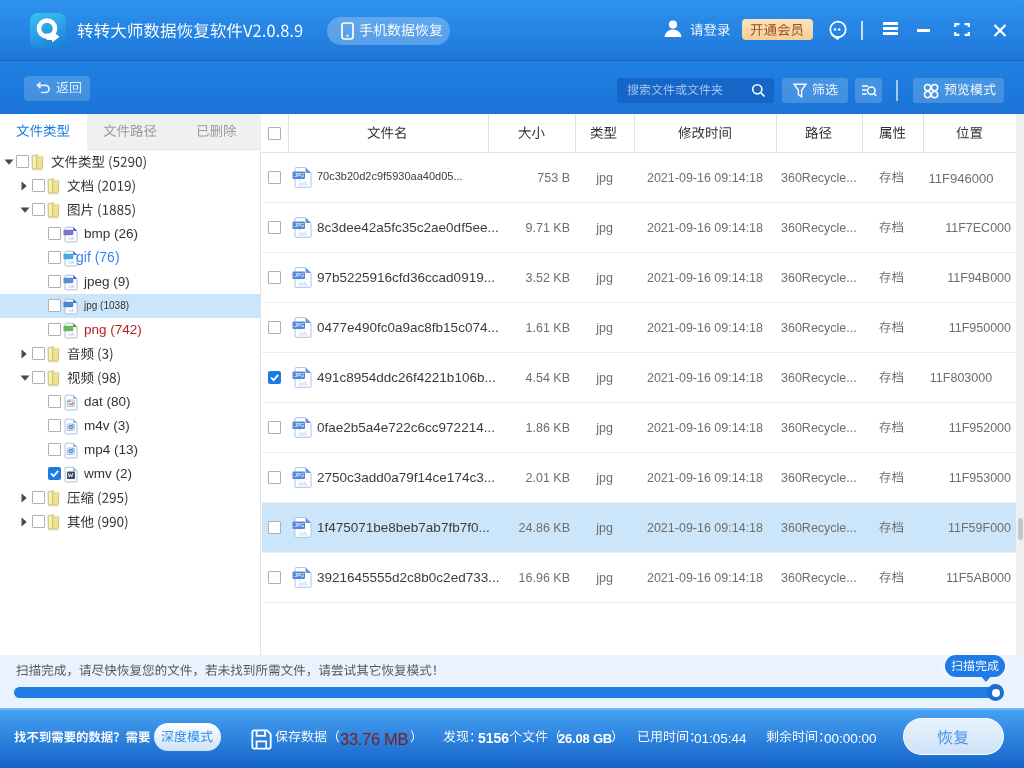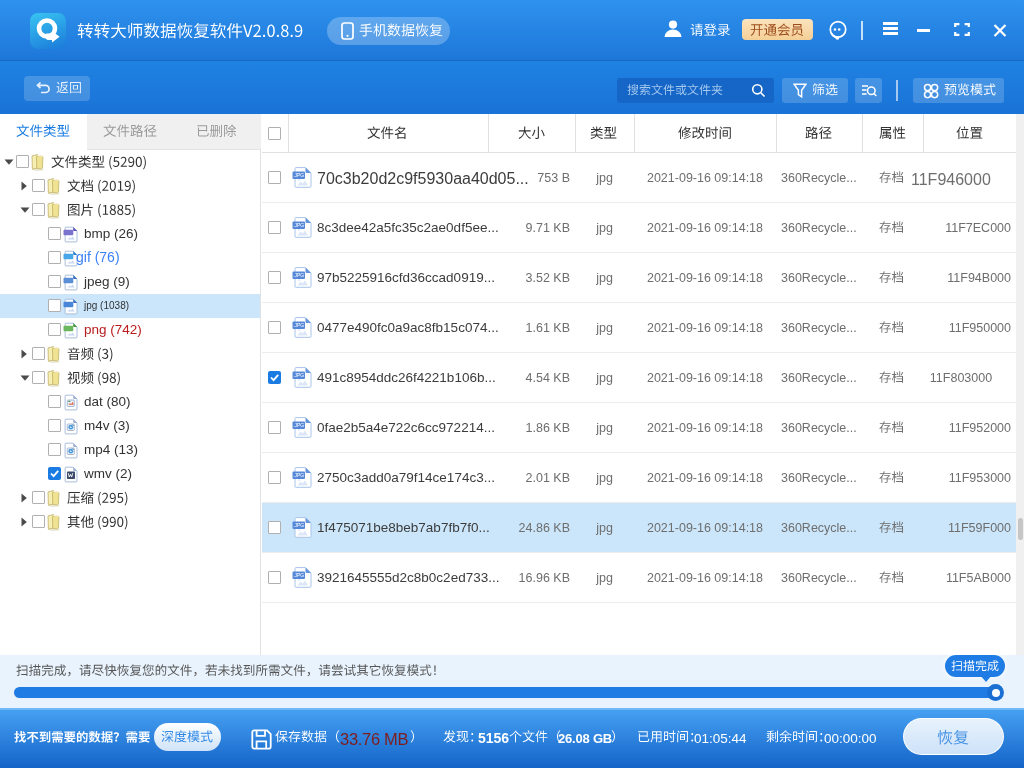--- a/index.html
+++ b/index.html
@@ -325,29 +325,29 @@
 <div class="abs" style="left:262px;top:202px;width:754px;height:1px;background:#ececec"></div>
 <div class="abs" style="left:268px;top:171px;width:13px;height:13px;border:1px solid #b0b0b0;border-radius:1px;background:#fff"></div>
 <svg class="abs" style="left:292px;top:167px" width="20" height="21">
       <path d="M4 0.6 h9.5 l5.5 5.5 v13.2 a1 1 0 0 1 -1 1 h-14 a1 1 0 0 1 -1 -1 V1.6 a1 1 0 0 1 1 -1 Z" fill="#fff" stroke="#a8c4ea" stroke-width="1"></path>
       <path d="M13.5 0.6 l5.5 5.5 h-4.5 a1 1 0 0 1 -1 -1 Z" fill="#6494dc"></path>
       <rect x="0.5" y="4.5" width="12.5" height="7.5" rx="1" fill="#5588d8"></rect>
       <text x="6.7" y="10" font-size="5" fill="#fff" text-anchor="middle" font-family="Liberation Sans">.JPG</text>
       <path d="M5.5 18.5 l3-4 2.2 2 2.3-3 3 5 Z" fill="#dbe7f8"></path>
       <circle cx="7" cy="13" r="1" fill="#dbe7f8"></circle>
     </svg>
-<div class="abs" style="left:317px;top:170px;font-size:16px;color:#3c3c3c">70c3b20d2c9f5930aa40d05...</div>
+<div class="abs" style="left:317px;top:170px;font-size:11px;color:#3c3c3c">70c3b20d2c9f5930aa40d05...</div>
 <div class="abs" style="left:470px;top:171px;width:100px;font-size:12.5px;color:#6e6e6e;text-align:right">753 B</div>
 <div class="abs" style="left:575px;top:171px;width:59px;font-size:12.5px;color:#6e6e6e;text-align:center">jpg</div>
 <div class="abs" style="left:634px;top:171px;width:142px;font-size:12.5px;color:#6e6e6e;text-align:center">2021-09-16 09:14:18</div>
 <div class="abs" style="left:781px;top:171px;font-size:12.5px;color:#6e6e6e">360Recycle...</div>
 <svg width="26" height="19" viewBox="0 0 26 19" style="position:absolute;left:879.0px;top:169.0px">
       <path transform="translate(0,12.8)" fill="#6e6e6e" d="M7.7 -4.4V-3.3H4.2V-2.5H7.7V-0.1C7.7 0.1 7.6 0.1 7.4 0.1C7.2 0.1 6.4 0.1 5.6 0.1C5.7 0.4 5.9 0.7 5.9 1C7 1 7.7 1 8.1 0.9C8.5 0.7 8.6 0.4 8.6 -0.1V-2.5H12V-3.3H8.6V-4C9.5 -4.6 10.5 -5.4 11.2 -6.2L10.6 -6.6L10.4 -6.6H5.2V-5.7H9.5C9 -5.2 8.3 -4.7 7.7 -4.4ZM4.8 -10.5C4.7 -10 4.5 -9.4 4.3 -8.9H0.8V-8H3.9C3.1 -6.2 1.9 -4.6 0.4 -3.6C0.5 -3.3 0.8 -2.9 0.9 -2.7C1.4 -3.1 1.9 -3.5 2.4 -4V1H3.3V-5.1C4 -6 4.5 -7 4.9 -8H11.7V-8.9H5.3C5.5 -9.3 5.6 -9.8 5.8 -10.3Z M23.1 -9.7C22.9 -8.8 22.4 -7.5 21.9 -6.7L22.7 -6.4C23.1 -7.2 23.6 -8.4 24.1 -9.4ZM17.5 -9.4C17.9 -8.5 18.4 -7.3 18.6 -6.5L19.4 -6.8C19.2 -7.6 18.7 -8.8 18.2 -9.7ZM14.9 -10.5V-7.8H13.1V-6.9H14.8C14.4 -5.2 13.6 -3.2 12.8 -2.2C13 -2 13.2 -1.6 13.3 -1.4C13.9 -2.2 14.5 -3.6 14.9 -5V1H15.8V-5.3C16.2 -4.7 16.6 -3.9 16.8 -3.5L17.4 -4.2C17.2 -4.6 16.1 -6 15.8 -6.5V-6.9H17.4V-7.8H15.8V-10.5ZM17.1 -0.8V0.1H23V0.9H24V-5.9H21.2V-10.5H20.3V-5.9H17.4V-5H23V-3.4H17.6V-2.5H23V-0.8Z"></path>
     </svg>
-<div class="abs" style="left:911px;top:171px;width:100px;font-size:16px;color:#6e6e6e;text-align:left">11F946000</div>
+<div class="abs" style="left:911px;top:171px;width:100px;font-size:13px;color:#6e6e6e;text-align:center">11F946000</div>
 <div class="abs" style="left:262px;top:252px;width:754px;height:1px;background:#ececec"></div>
 <div class="abs" style="left:268px;top:221px;width:13px;height:13px;border:1px solid #b0b0b0;border-radius:1px;background:#fff"></div>
 <svg class="abs" style="left:292px;top:217px" width="20" height="21">
       <path d="M4 0.6 h9.5 l5.5 5.5 v13.2 a1 1 0 0 1 -1 1 h-14 a1 1 0 0 1 -1 -1 V1.6 a1 1 0 0 1 1 -1 Z" fill="#fff" stroke="#a8c4ea" stroke-width="1"></path>
       <path d="M13.5 0.6 l5.5 5.5 h-4.5 a1 1 0 0 1 -1 -1 Z" fill="#6494dc"></path>
       <rect x="0.5" y="4.5" width="12.5" height="7.5" rx="1" fill="#5588d8"></rect>
       <text x="6.7" y="10" font-size="5" fill="#fff" text-anchor="middle" font-family="Liberation Sans">.JPG</text>
       <path d="M5.5 18.5 l3-4 2.2 2 2.3-3 3 5 Z" fill="#dbe7f8"></path>
       <circle cx="7" cy="13" r="1" fill="#dbe7f8"></circle>
     </svg>

